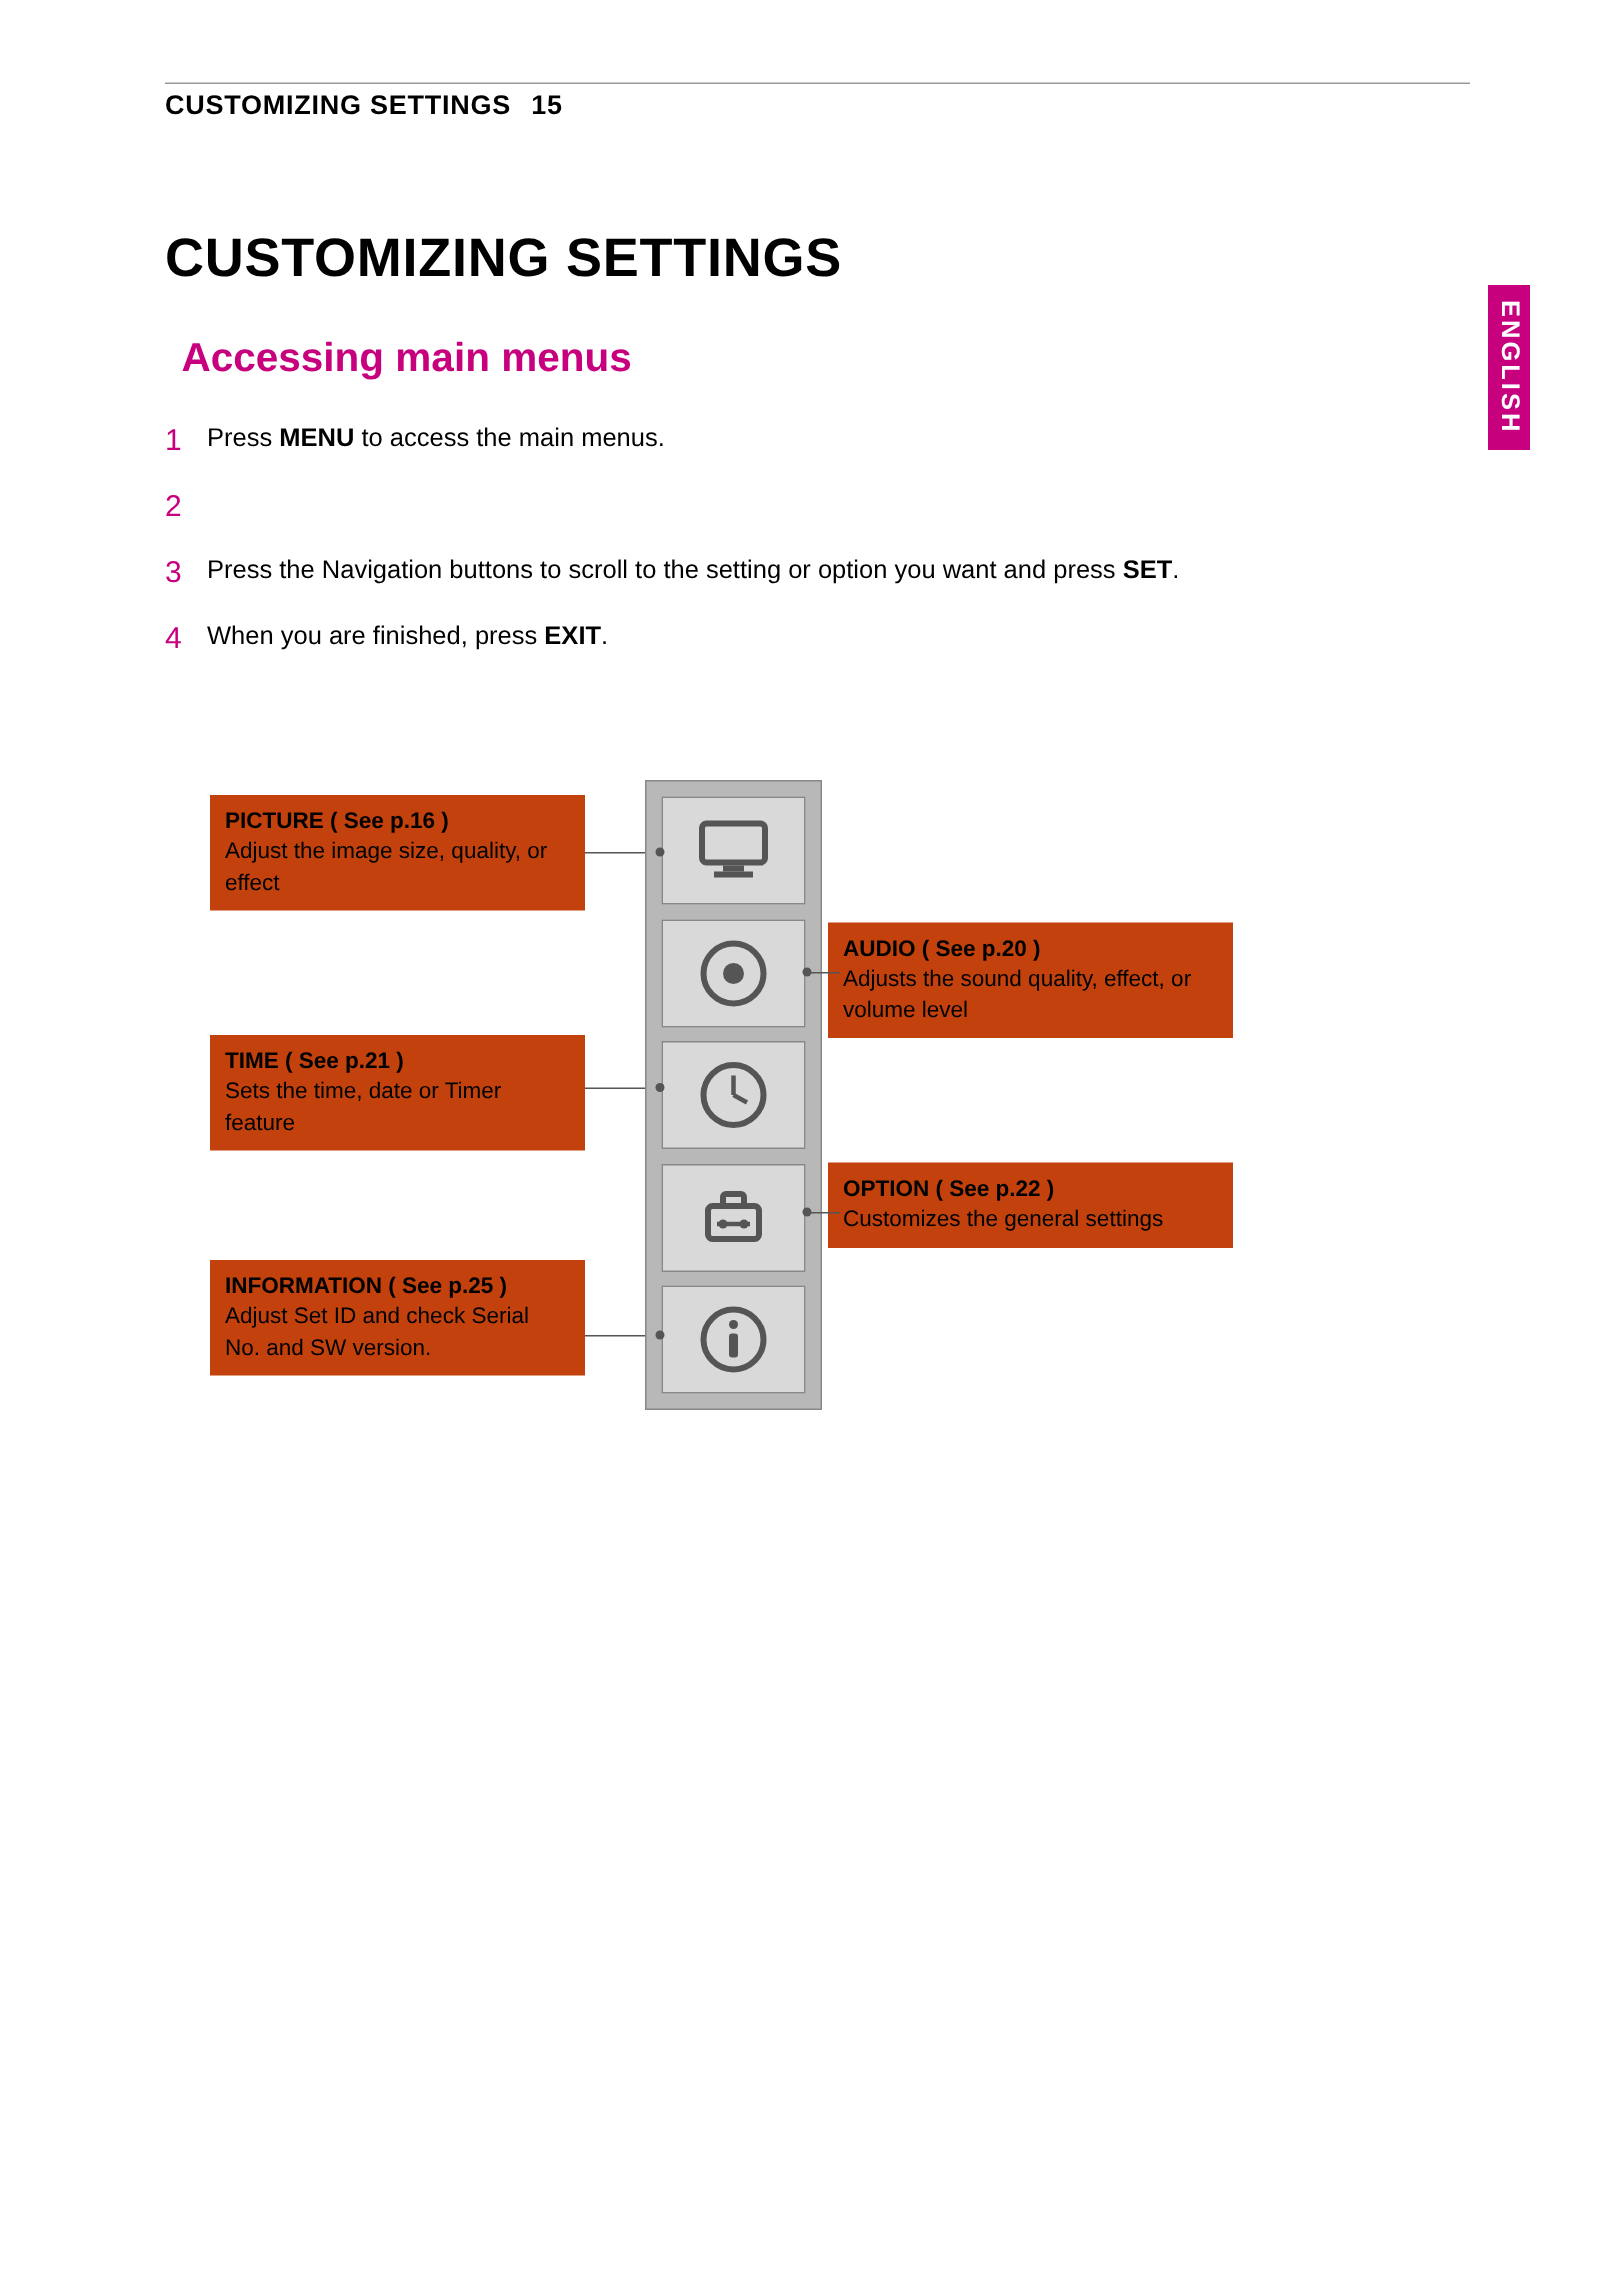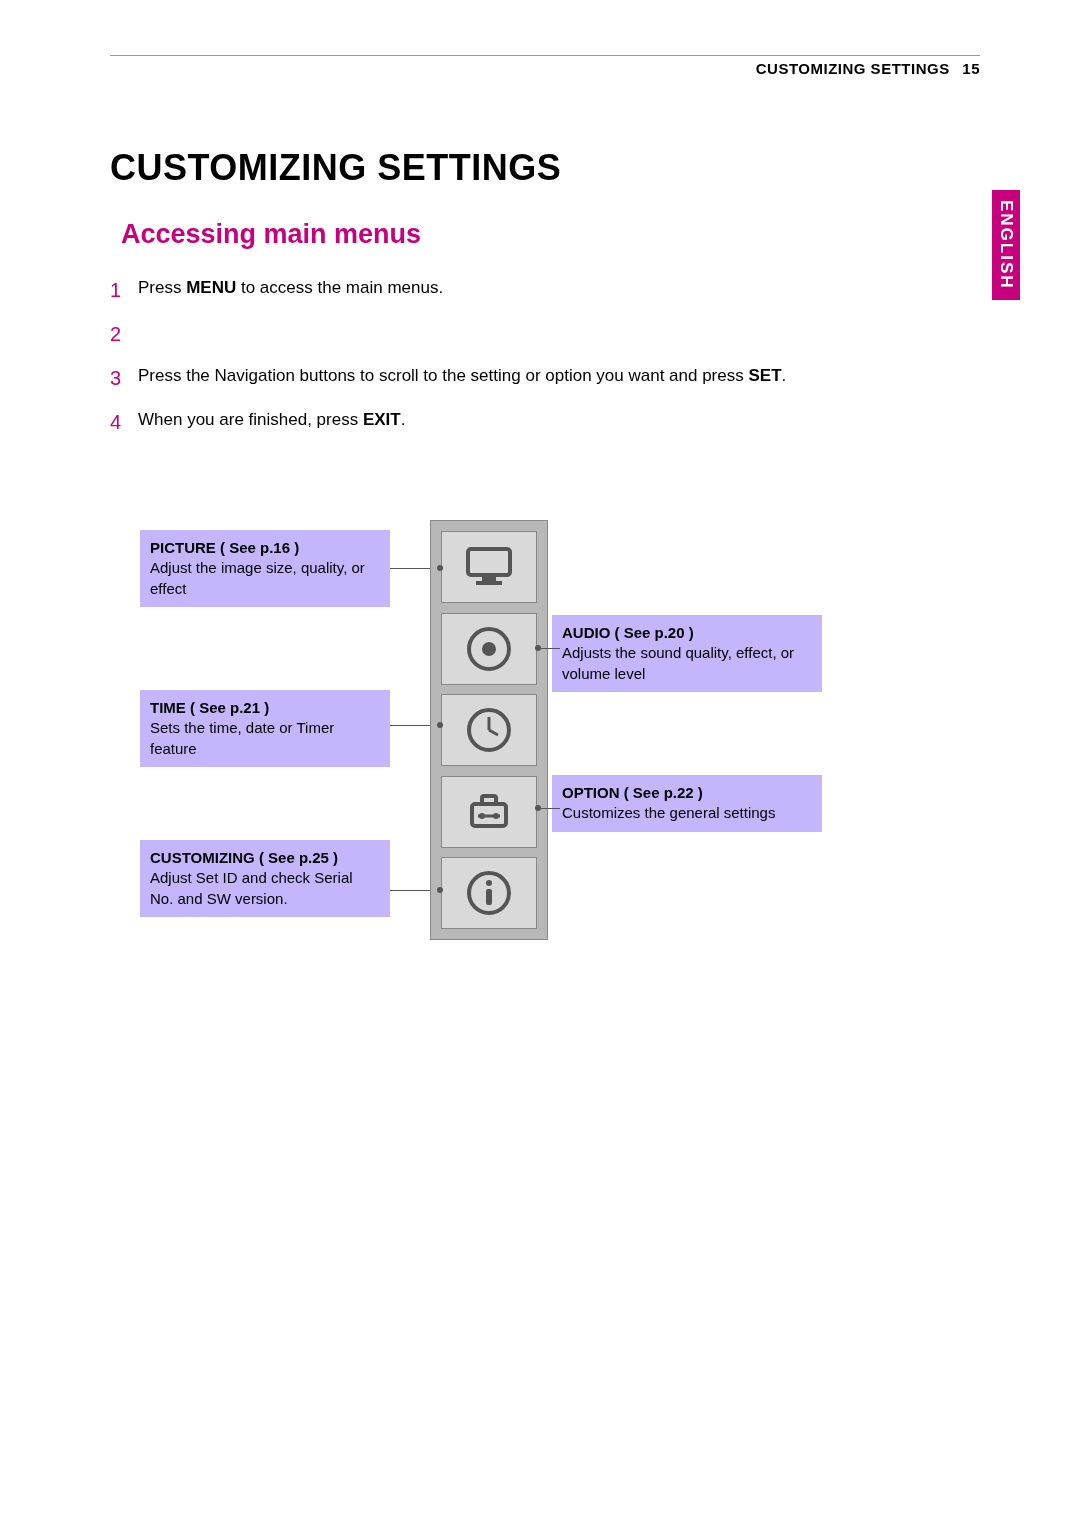--- a/index.html
+++ b/index.html
@@ -15,22 +15,22 @@
     left:110px;
     top:55px;
     width:870px;
   }
   .hr-top{
     border:none;
     border-top:1px solid #999;
     margin:0 0 4px 0;
   }
   .hdr{
-    text-align:right;
-    font-size:15px;
+    text-align:left;
+    font-size:18px;
     letter-spacing:0.5px;
   }
   .hdr .sec{font-weight:bold;}
   .hdr .pg{font-weight:bold;margin-left:8px;}
   h1{
     font-size:36px;
     font-weight:bold;
     margin:70px 0 30px 0;
     letter-spacing:0.5px;
   }
@@ -95,21 +95,21 @@
   .icon-cell{
     background:#d9d9d9;
     border:1px solid #888;
     height:70px;
     display:flex;
     align-items:center;
     justify-content:center;
   }
   .callout{
     position:absolute;
-    background:#c4b5fd;
+    background:#c2410c;
     padding:8px 10px;
     font-size:15px;
     line-height:1.35;
     box-sizing:border-box;
   }
   .callout .ct{font-weight:bold;}
   .callout.left{width:250px;left:0;}
   .callout.right{width:270px;left:412px;}
   .connector{
     position:absolute;
@@ -212,21 +212,21 @@
   <div class="dot" style="top:48px;left:300px"></div>
 
   <div class="callout left" style="top:170px">
     <div class="ct">TIME ( See p.21 )</div>
     <div>Sets the time, date or Timer feature</div>
   </div>
   <div class="connector" style="top:205px;left:250px;width:40px"></div>
   <div class="dot" style="top:205px;left:300px"></div>
 
   <div class="callout left" style="top:320px">
-    <div class="ct">CUSTOMIZING ( See p.25 )</div>
+    <div class="ct">INFORMATION ( See p.25 )</div>
     <div>Adjust Set ID and check Serial No. and SW version.</div>
   </div>
   <div class="connector" style="top:370px;left:250px;width:40px"></div>
   <div class="dot" style="top:370px;left:300px"></div>
 
   <div class="callout right" style="top:95px">
     <div class="ct">AUDIO ( See p.20 )</div>
     <div>Adjusts the sound quality, effect, or volume level</div>
   </div>
   <div class="connector" style="top:128px;left:398px;width:22px"></div>

